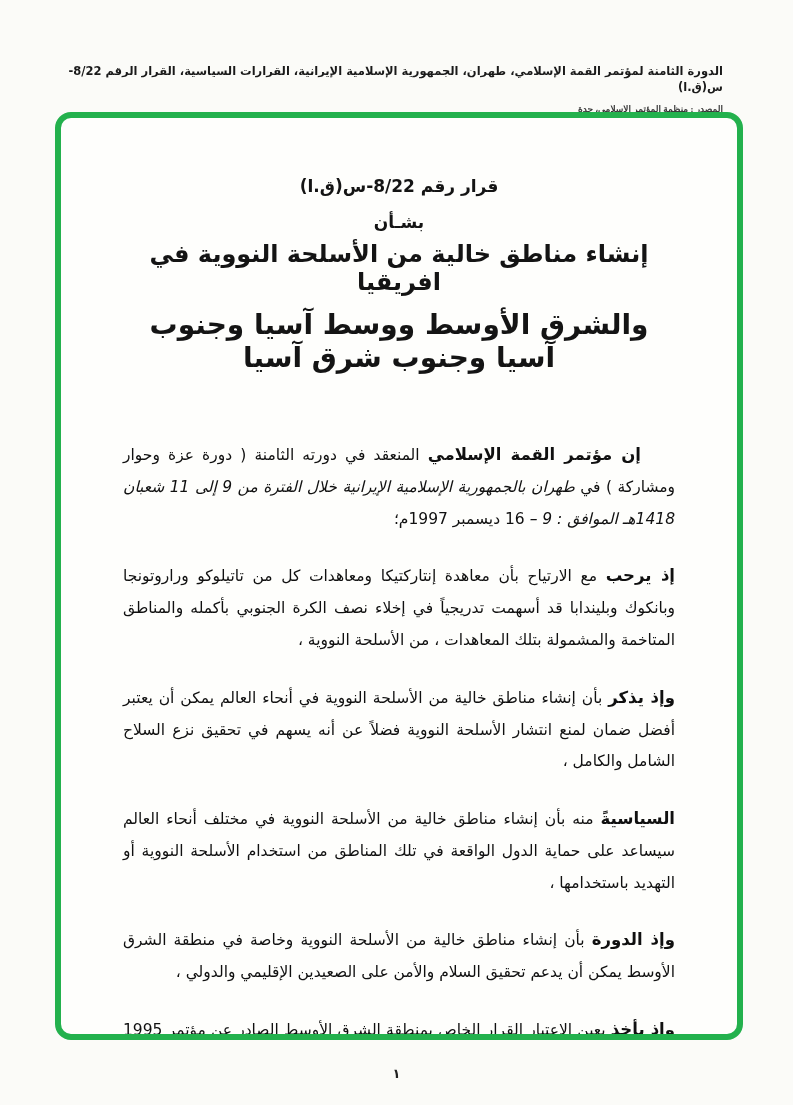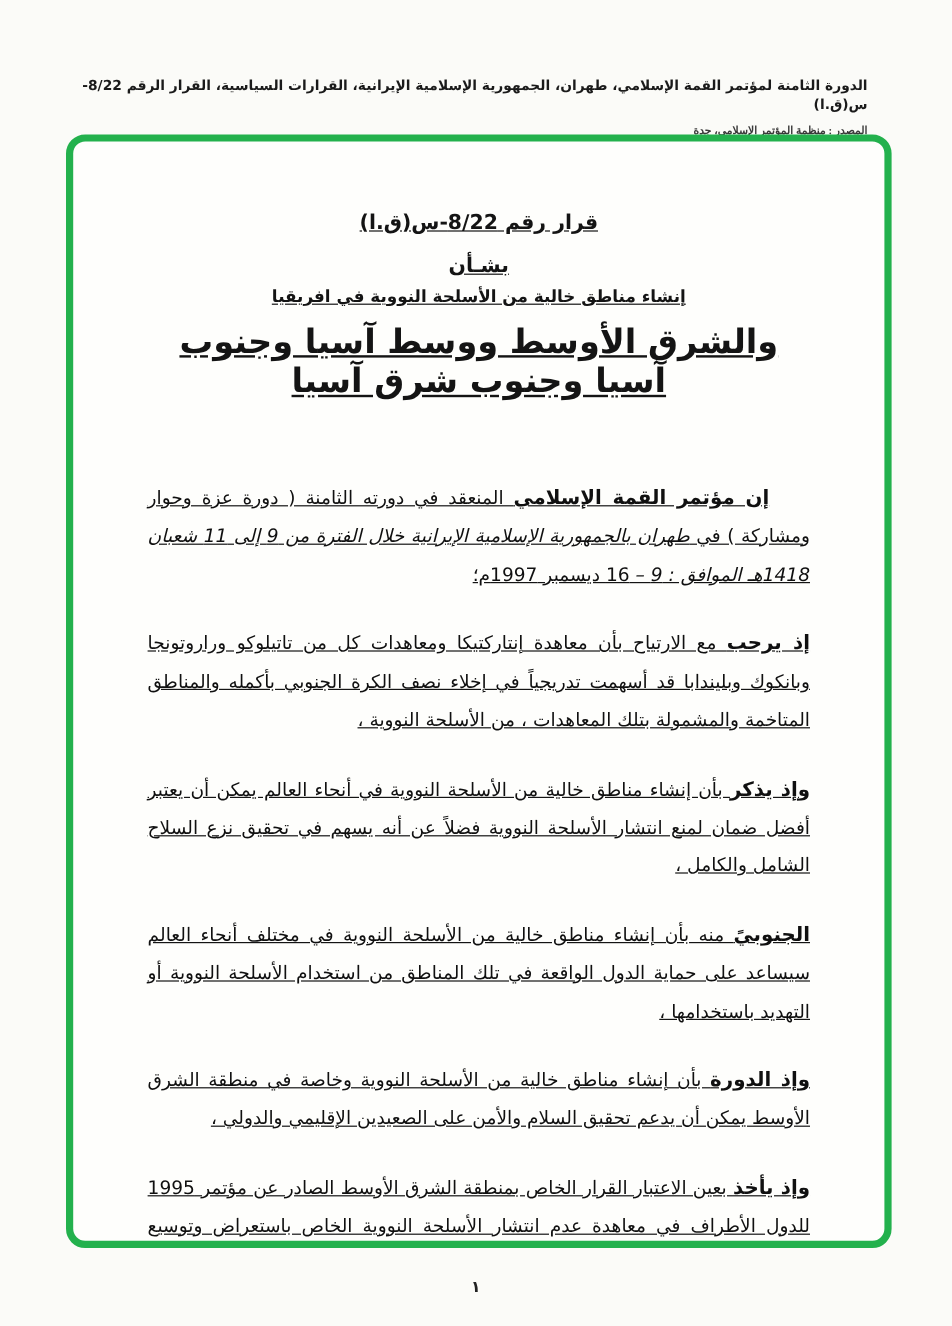--- a/index.html
+++ b/index.html
@@ -45,38 +45,37 @@
     background: #fefefc;
     border: 6px solid #23b14d;
     border-radius: 16px;
     overflow: hidden;
   }
   .doc-inner {
     position: absolute;
     inset: 0;
     padding: 58px 62px 0 62px;
     direction: rtl;
-    text-decoration: underline;
   }
 
   
   .title-block { text-align: center; margin-bottom: 64px; }
   .title-block .t1 {
     font-size: 17px;
     font-weight: bold;
     margin-bottom: 16px;
   }
   .title-block .t2 {
     font-size: 17px;
     font-weight: bold;
     letter-spacing: 3px;
     margin-bottom: 8px;
   }
   .title-block .t3 {
-    font-size: 14px;
+    font-size: 24px;
     font-weight: bold;
     margin-bottom: 12px;
   }
   .title-block .t4 {
     font-size: 28px;
     font-weight: bold;
   }
 
   
   .body-text {
@@ -121,21 +120,21 @@
     </div>
 
     <div class="body-text">
 
       <p class="para first"><span class="lead">إن مؤتمر القمة الإسلامي</span><span> المنعقد في دورته الثامنة ( دورة عزة وحوار ومشاركة ) في </span><span class="em">طهران بالجمهورية الإسلامية الإيرانية خلال الفترة من 9 إلى 11 شعبان 1418هـ  الموافق : 9 – </span><span>16 ديسمبر 1997م؛</span></p>
 
       <p class="para"><span class="lead">إذ يرحب</span><span> مع الارتياح بأن معاهدة إنتاركتيكا ومعاهدات كل من تاتيلوكو وراروتونجا وبانكوك وبليندابا قد أسهمت تدريجياً في إخلاء نصف الكرة الجنوبي بأكمله والمناطق المتاخمة والمشمولة بتلك المعاهدات ، من الأسلحة النووية ،</span><span class="em"></span><span></span></p>
 
       <p class="para"><span class="lead">وإذ يذكر</span><span> بأن إنشاء مناطق خالية من الأسلحة النووية في أنحاء العالم يمكن أن يعتبر أفضل ضمان لمنع انتشار الأسلحة النووية فضلاً عن أنه يسهم في تحقيق نزع السلاح الشامل والكامل ،</span><span class="em"></span><span></span></p>
 
-      <p class="para"><span class="lead">الجنوبيً</span><span> منه بأن إنشاء مناطق خالية من الأسلحة النووية في مختلف أنحاء العالم سيساعد على حماية الدول الواقعة في تلك المناطق من استخدام الأسلحة النووية أو التهديد باستخدامها ،</span><span class="em"></span><span></span></p>
+      <p class="para"><span class="lead">السياسيةً</span><span> منه بأن إنشاء مناطق خالية من الأسلحة النووية في مختلف أنحاء العالم سيساعد على حماية الدول الواقعة في تلك المناطق من استخدام الأسلحة النووية أو التهديد باستخدامها ،</span><span class="em"></span><span></span></p>
 
       <p class="para"><span class="lead">وإذ الدورة</span><span> بأن إنشاء مناطق خالية من الأسلحة النووية وخاصة في منطقة الشرق الأوسط يمكن أن يدعم تحقيق السلام والأمن على الصعيدين الإقليمي والدولي ،</span><span class="em"></span><span></span></p>
 
       <p class="para"><span class="lead">وإذ يأخذ</span><span> بعين الاعتبار القرار الخاص بمنطقة الشرق الأوسط الصادر عن مؤتمر 1995 للدول الأطراف في معاهدة عدم انتشار الأسلحة النووية الخاص باستعراض وتوسيع المعاهدة ،</span><span class="em"></span><span></span></p>
 
     </div>
   </div>
 </div>
 
 <div class="page-number">١</div>

